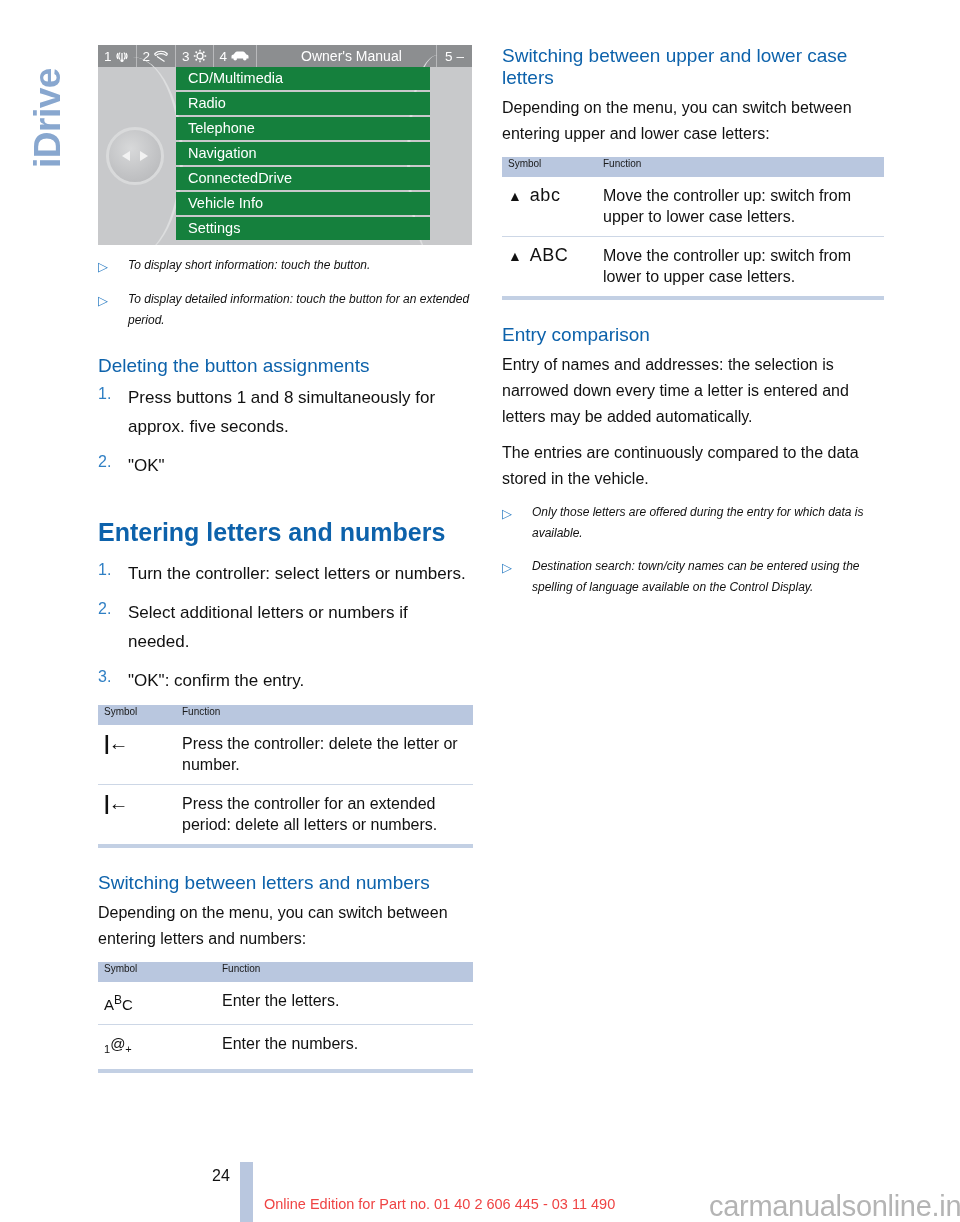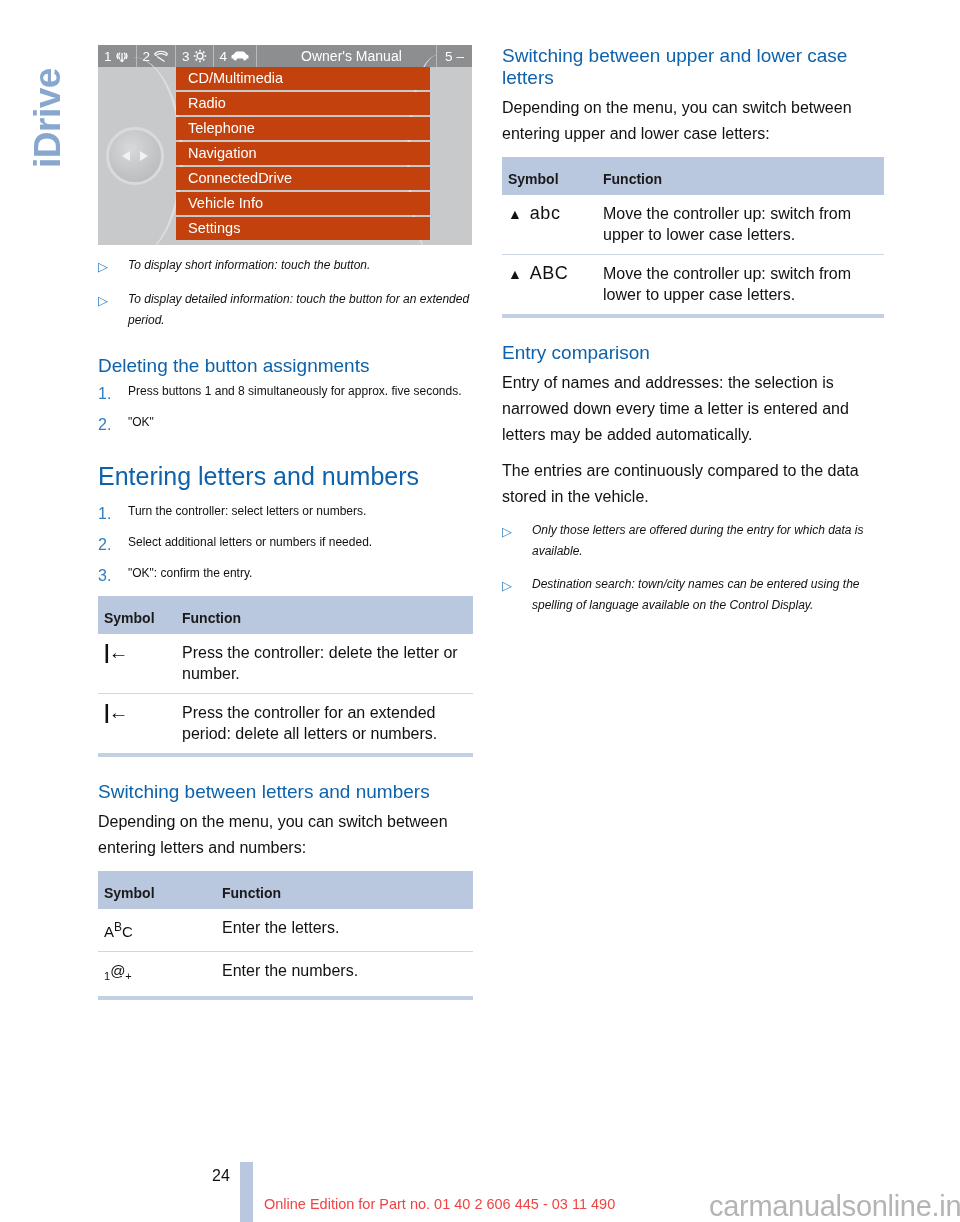--- a/index.html
+++ b/index.html
@@ -34,21 +34,21 @@
   .idrive-bar .seg{
     display:flex;align-items:center;gap:3px;padding:0 6px;height:22px;
     border-right:1px solid #b9babc;
   }
   .idrive-bar .title{padding-left:8px;flex:1;color:#ffffff;font-size:14px;margin-left:36px;}
   .idrive-bar .right{padding:0 8px;border-left:1px solid #b9babc;height:22px;
                      display:flex;align-items:center;gap:4px;background:#8c8e90;}
   .menu-area{position:relative;height:178px;background:#c8c9cb;}
   .menu-list{position:absolute;left:78px;top:0;right:42px;}
   .menu-row{
-    height:23px;line-height:23px;background:#c2410c;margin-bottom:2px;
+    height:23px;line-height:23px;background:#15803d;margin-bottom:2px;
     color:#ffffff;font-size:14.5px;padding-left:12px;
   }
   .curve-left{
     position:absolute;left:22px;top:-10px;width:60px;height:200px;
     border-right:3px solid #dddedf;border-radius:0 80% 80% 0/0 50% 50% 0;
     pointer-events:none;
   }
   .curve-right{
     position:absolute;right:14px;top:-12px;width:48px;height:205px;
     border-left:3px solid #dddedf;border-radius:60% 0 0 60%/50% 0 0 50%;
@@ -60,41 +60,41 @@
     border:3px solid #d9dadb;display:flex;align-items:center;justify-content:center;gap:10px;
   }
   .knob .tri-l{width:0;height:0;border-top:5px solid transparent;border-bottom:5px solid transparent;border-right:8px solid #f2f2f2;}
   .knob .tri-r{width:0;height:0;border-top:5px solid transparent;border-bottom:5px solid transparent;border-left:8px solid #f2f2f2;}
 
   
   h2.blue{
     color:#0d62ab;font-size:19px;font-weight:normal;margin:24px 0 6px 0;line-height:22px;
   }
   h1.blue{
-    color:#0d62ab;font-size:25px;font-weight:normal;margin:27px 0 12px 0;line-height:29px;
+    color:#0d62ab;font-size:25px;font-weight:bold;margin:38px 0 12px 0;line-height:29px;
   }
   p.body{font-size:16px;line-height:26px;margin:0 0 10px 0;}
 
   ul.bullets{list-style:none;margin:10px 0 0 0;padding:0;}
   ul.bullets li{display:flex;margin-bottom:12px;}
   ul.bullets .marker{
     color:#2f7fc4;font-size:13px;width:30px;flex:0 0 30px;line-height:21px;padding-top:1px;
   }
   ul.bullets .txt{font-size:12px;line-height:21px;flex:1;font-style:italic;}
 
   ol.steps{list-style:none;margin:4px 0 0 0;padding:0;counter-reset:step;}
   ol.steps li{display:flex;margin-bottom:10px;}
   ol.steps .num{color:#2f7fc4;font-size:16px;width:30px;flex:0 0 30px;line-height:21px;}
-  ol.steps .txt{font-size:12px;line-height:17px;flex:1;}
+  ol.steps .txt{font-size:17px;line-height:29px;flex:1;}
 
   
   table.sym{width:100%;border-collapse:collapse;margin-top:10px;}
   table.sym thead th{
-    background:#b9c7df;text-align:left;font-weight:bold;font-size:14px;
-    padding:14px 0 8px 0;color:#1a1a1a;
+    background:#b9c7df;text-align:left;font-weight:normal;font-size:10px;
+    padding:1px 0 8px 0;color:#1a1a1a;
   }
   table.sym thead th.c1{padding-left:6px;}
   table.sym tbody td{
     border-bottom:1px solid #cdd7e6;padding:8px 0 9px 0;font-size:16px;
     line-height:21px;vertical-align:top;
   }
   table.sym tbody tr:last-child td{border-bottom:none;}
   table.sym .symcell{padding-left:6px;white-space:nowrap;}
   .tbl-wrap{border-bottom:4px solid #c3d0e4;}
 

